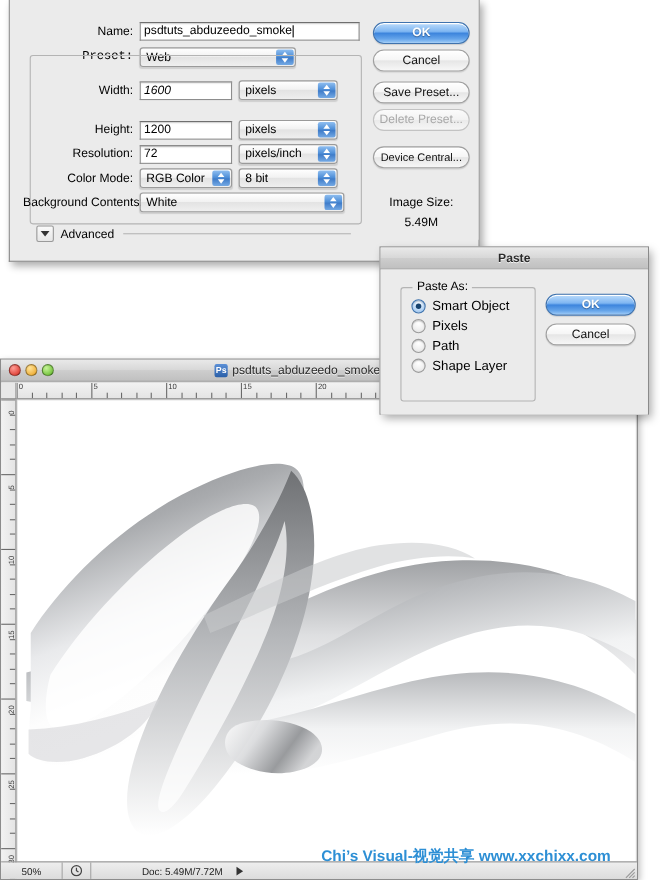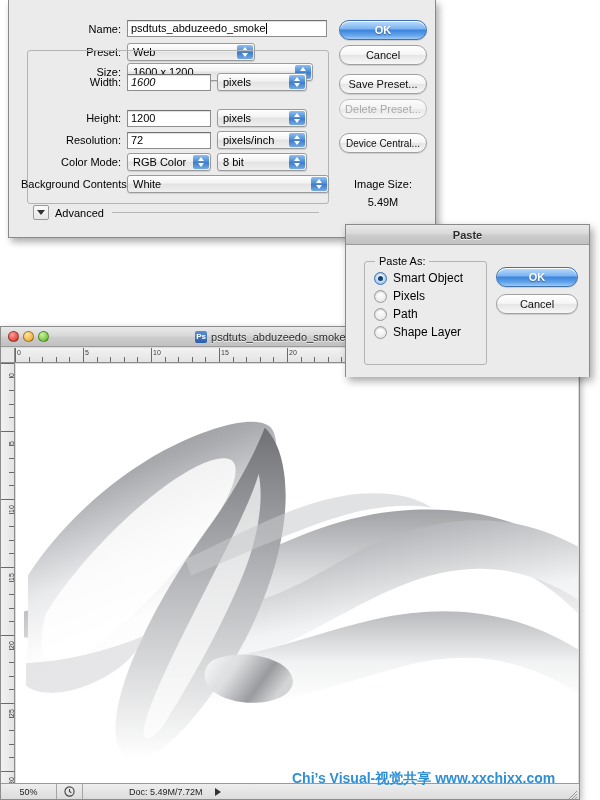--- a/index.html
+++ b/index.html
@@ -424,42 +424,32 @@
 
       <div class="row" style="left:60px; top:20px;">
         <span class="field-label" style="width:52px;">Name:</span>
         <div class="text-input" style="width:200px; margin-left:6px;">
           <span>psdtuts_abduzeedo_smoke</span>
             <span class="caret"></span>
         </div>
       </div>
 
       <div class="row" style="left:18px; top:43px;">
-        <span class="field-label" style="width:94px;">Preset:</span>
-        <div class="popup" style="width:128px; margin-left:6px;">
+        <span class="field-label" style="width:94px;font-family:Liberation Mono, monospace;">Preset:</span>
+        <div class="popup" style="width:142px; margin-left:6px;">
           <span>Web</span>
           <span class="arrows">
             <span class="up"></span>
               <span class="dn"></span>
           </span>
         </div>
       </div>
 
       <div class="groupbox" style="left:18px; top:50px; width:302px; height:154px;"></div>
 
-      <div class="row" style="left:20px; top:63px;">
-        <span class="field-label" style="width:92px;">Size:</span>
-        <div class="popup" style="width:186px; margin-left:6px;">
-          <span>1600 x 1200</span>
-          <span class="arrows">
-              <span class="up"></span>
-              <span class="dn"></span>
-            </span>
-        </div>
-      </div>
 
       <div class="row" style="left:20px; top:73px;">
         <span class="field-label" style="width:92px;">Width:</span>
         <div class="text-input" style="width:84px; margin-left:6px;font-style:italic;">
           <span>1600</span>
         </div>
         <div class="popup" style="width:90px; margin-left:6px;">
           <span>pixels</span>
           <span class="arrows">
               <span class="up"></span>
@@ -509,21 +499,21 @@
           <span>8 bit</span>
           <span class="arrows">
               <span class="up"></span>
               <span class="dn"></span>
             </span>
         </div>
       </div>
 
       <div class="row" style="left:12px; top:175px;">
         <span class="field-label" style="width:100px;">Background Contents:</span>
-        <div class="popup" style="width:202px; margin-left:6px;">
+        <div class="popup" style="width:186px; margin-left:6px;">
           <span>White</span>
           <span class="arrows">
               <span class="up"></span>
               <span class="dn"></span>
             </span>
         </div>
       </div>
 
       <div class="row" style="left:24px; top:205px; width:290px;">
         <span style="width:16px;height:15px;border:1px solid #9a9a9a;border-radius:2px;

